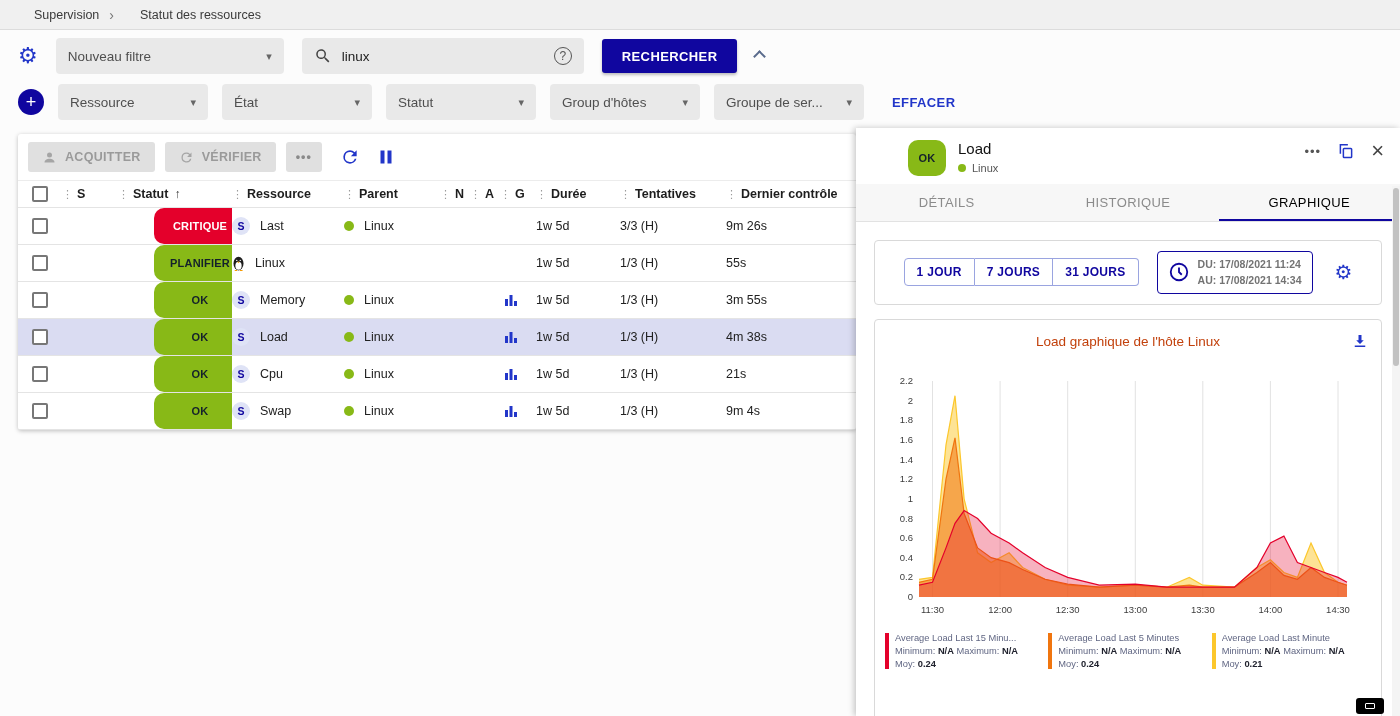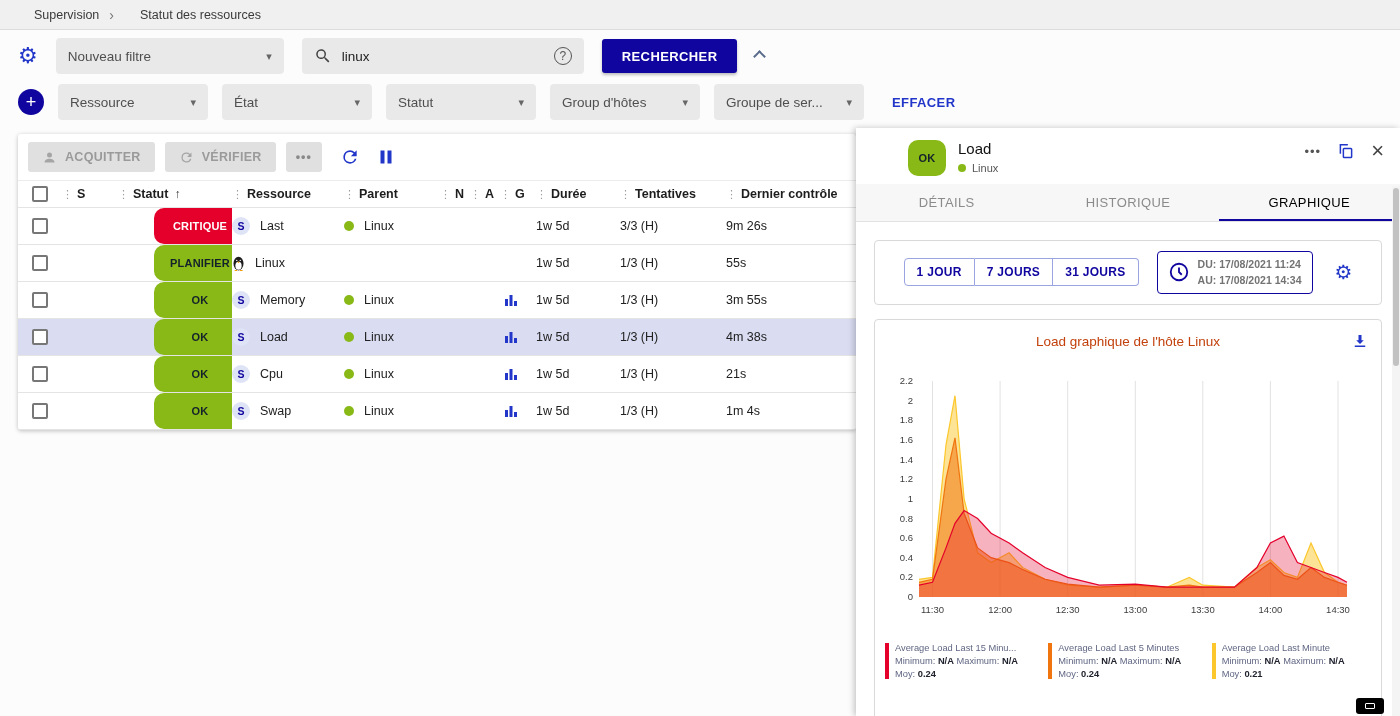--- a/index.html
+++ b/index.html
@@ -103,21 +103,21 @@
   .period-box { border:1px solid #10069f; border-radius:4px; display:flex; align-items:center;
     gap:8px; padding:4px 10px; color:#737373; cursor:pointer; }
   .period-lines { font-size:10.5px; font-weight:bold; line-height:1.55; }
   .panel-gear { color:#2236c9; font-size:20px; margin-left:4px; cursor:pointer; }
   .chart-card { border:1px solid #d9d9d9; border-radius:4px; margin-top:14px;
     padding:14px 10px 8px; position:relative; height:520px; }
   .chart-title { text-align:center; font-size:13.5px; color:#c2410c; }
   .dl-btn { position:absolute; top:12px; right:12px; cursor:pointer; }
   #chart-host { margin-top:22px; }
   #chart-host text { font-family:"Liberation Sans","DejaVu Sans",sans-serif; }
-  .legend { display:flex; gap:4px; margin-top:18px; }
+  .legend { display:flex; gap:4px; margin-top:8px; }
   .legend-item { flex:1; display:flex; gap:6px; cursor:pointer; min-width:0; }
   .legend-bar { width:4px; flex:0 0 4px; }
   .legend-title,.legend-line { font-size:9.3px; color:#606683; white-space:nowrap; overflow:hidden; }
   .legend-line { margin-top:3px; }
   .legend-line b { color:#20222e; }
 
   
   .v-scrollbar { position:absolute; top:186px; right:0; bottom:0; width:8px; background:#f4f4f4; }
   .v-thumb { position:absolute; top:2px; right:1px; width:6px; height:178px; background:#c2c2c2;
     border-radius:3px; cursor:grab; }
@@ -453,21 +453,21 @@
       <span class="graph-ic">
         <svg width="14" height="14" viewBox="0 0 14 14">
               <rect x="1" y="6" width="3" height="7" fill="#2236c9"></rect>
               <rect x="5.5" y="2" width="3" height="11" fill="#2236c9"></rect>
               <rect x="10" y="8" width="3" height="5" fill="#2236c9"></rect>
             </svg>
       </span>
     </div>
     <div class="td">1w 5d</div>
     <div class="td">1/3 (H)</div>
-    <div class="td">1m 4s</div>
+    <div class="td">9m 4s</div>
   </div>
     </div>
 </div>
 
 <aside class="panel">
   <div class="panel-header">
     <span class="badge ok panel-badge">OK</span>
     <div class="panel-title-wrap">
       <span class="panel-title">Load</span>
       <span class="panel-sub">

